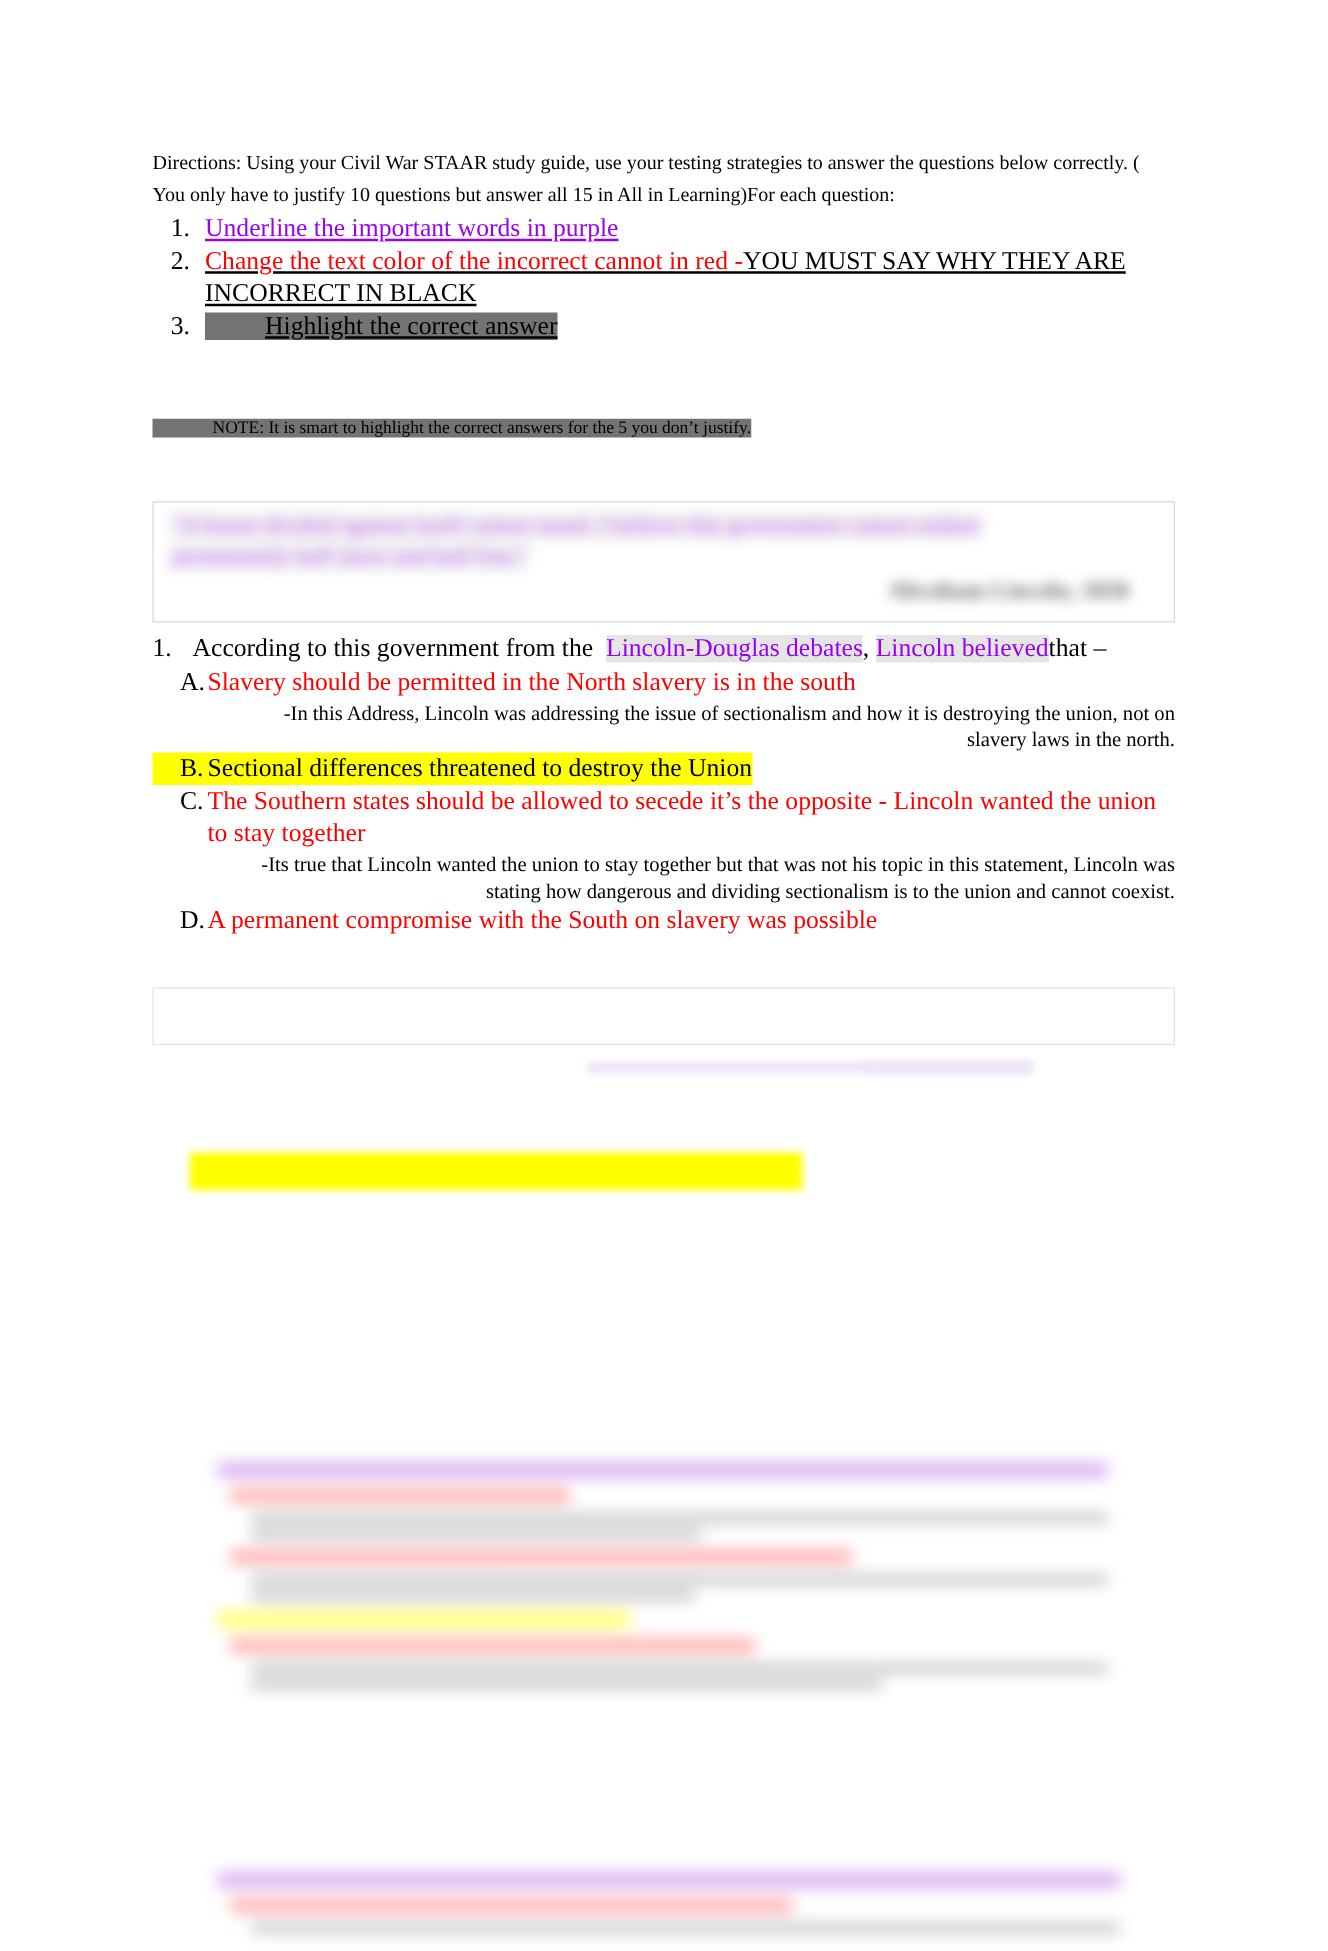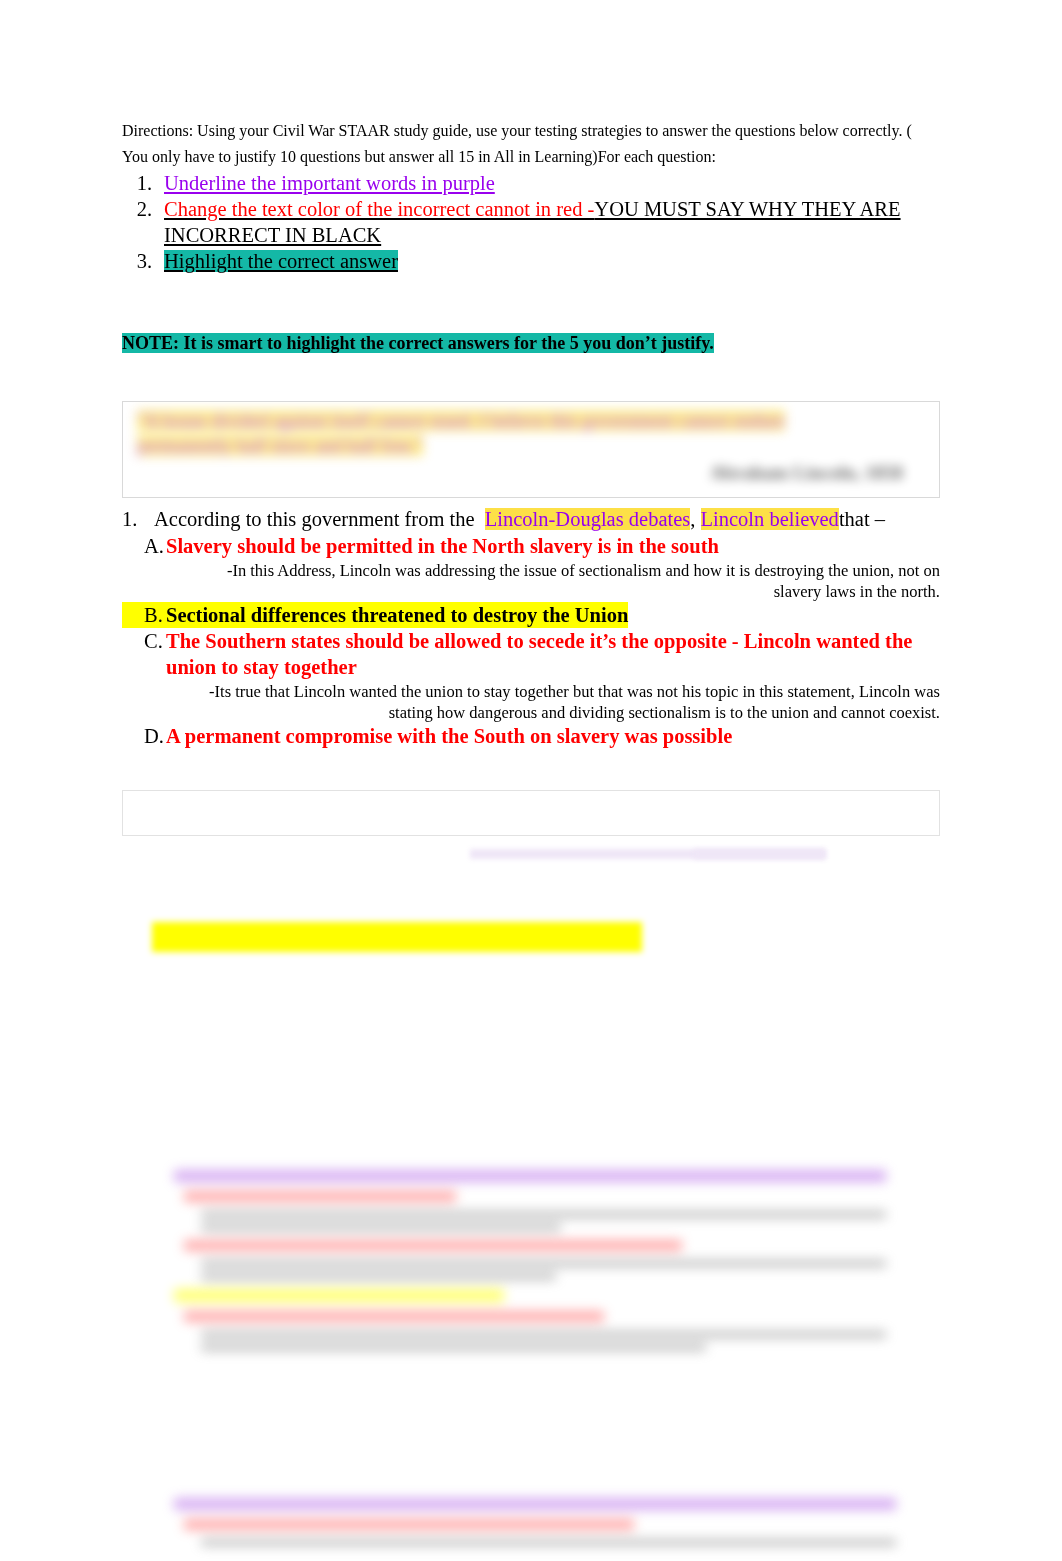--- a/index.html
+++ b/index.html
@@ -57,39 +57,39 @@
     padding-right: 12px;
     box-sizing: border-box;
   }
   .dir-body { flex: 1 1 auto; text-decoration: underline; }
 
   .purple { color: #9900EE; }
   .red { color: #FF0000; }
   .black { color: #000000; }
 
   .hl {
-    background: #14b8a6;
+    background: #737373;
+    box-decoration-break: clone;
+    padding-left: 48px;
+    -webkit-box-decoration-break: clone;
+  }
+
+  
+  .pwash {
+    background: #e5e5e5;
     box-decoration-break: clone;
     -webkit-box-decoration-break: clone;
   }
 
-  
-  .pwash {
-    background: #fde047;
-    box-decoration-break: clone;
-    -webkit-box-decoration-break: clone;
-  }
-
   .note {
     position: absolute;
     left: 122px;
     top: 330px;
-    font-size: 18px;
+    font-size: 14px;
     line-height: 26px;
-    font-weight: bold;
   }
 
   
   .quotebox {
     position: absolute;
     left: 122px;
     top: 401px;
     width: 818px;
     height: 97px;
     border: 1px solid #d9d9d9;
@@ -147,21 +147,21 @@
   .choice-line {
     display: flex;
     align-items: flex-start;
   }
   .choice-letter {
     width: 44px;
     flex: 0 0 44px;
     padding-left: 22px;
     box-sizing: border-box;
   }
-  .choice-text { flex: 1 1 auto; font-weight: bold; }
+  .choice-text { flex: 1 1 auto; }
 
   .justify {
     font-size: 16.5px;
     line-height: 21px;
     margin: 1px 0 0 66px;
     color: #000000;
     text-align: right;
   }
 
   

